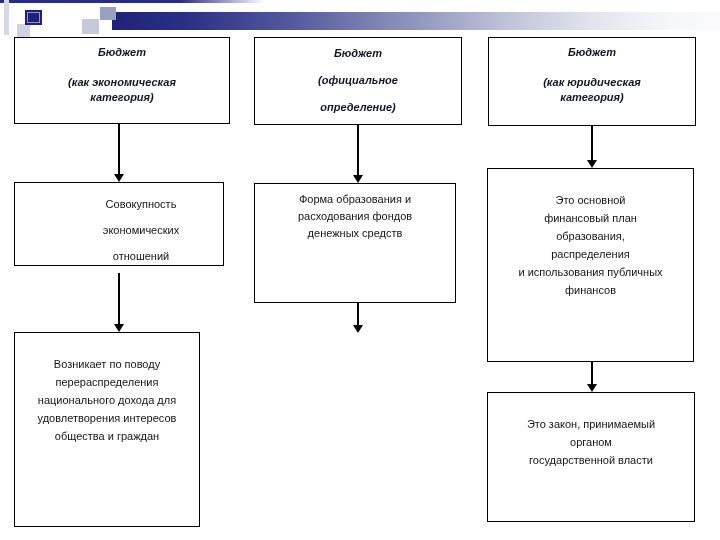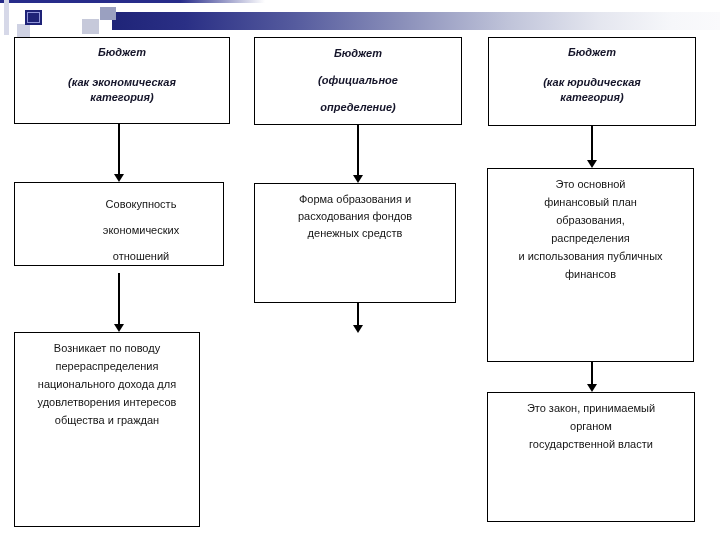--- a/index.html
+++ b/index.html
@@ -72,21 +72,21 @@
   }
   .box-top-spread {
     font-weight: bold;
     font-style: italic;
     color: #15152a;
     line-height: 27px;
     padding-top: 2px;
   }
   .lh-double { line-height: 26px; padding-top: 8px; }
   .lh-tight  { line-height: 17px; padding-top: 7px; }
-  .lh-body   { line-height: 18px; padding-top: 6px; }
+  .lh-body   { line-height: 18px; padding-top: 22px; }
 
   
   .b-c1-top { left: 14px;  top: 37px;  width: 216px; height: 87px; }
   .b-c1-mid { left: 14px;  top: 182px; width: 210px; height: 84px; padding-left: 44px; }
   .b-c1-bot { left: 14px;  top: 332px; width: 186px; height: 195px; }
   
   .b-c2-top { left: 254px; top: 37px;  width: 208px; height: 88px; }
   .b-c2-mid { left: 254px; top: 183px; width: 202px; height: 120px; }
   .b-c2-bot { left: 254px; top: 333px; width: 210px; height: 194px; }
   

